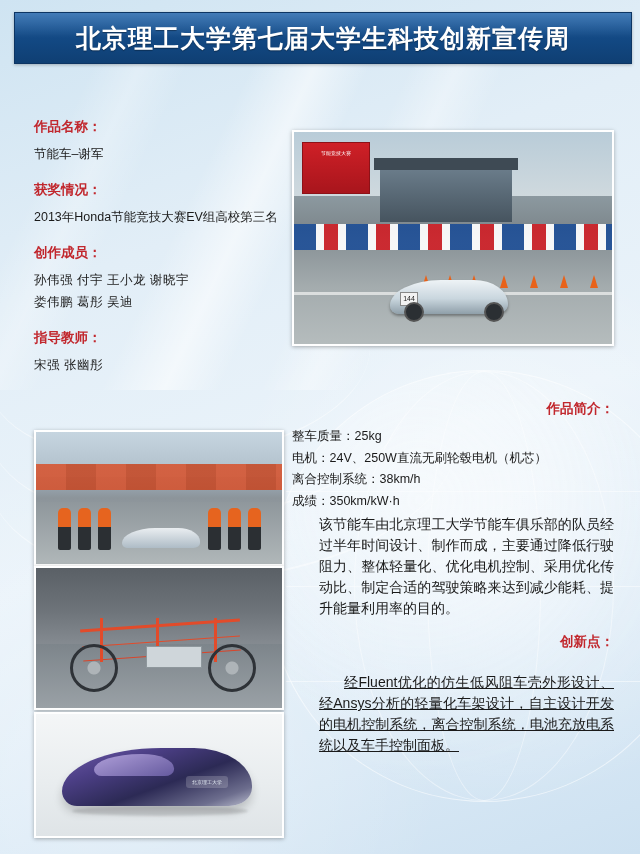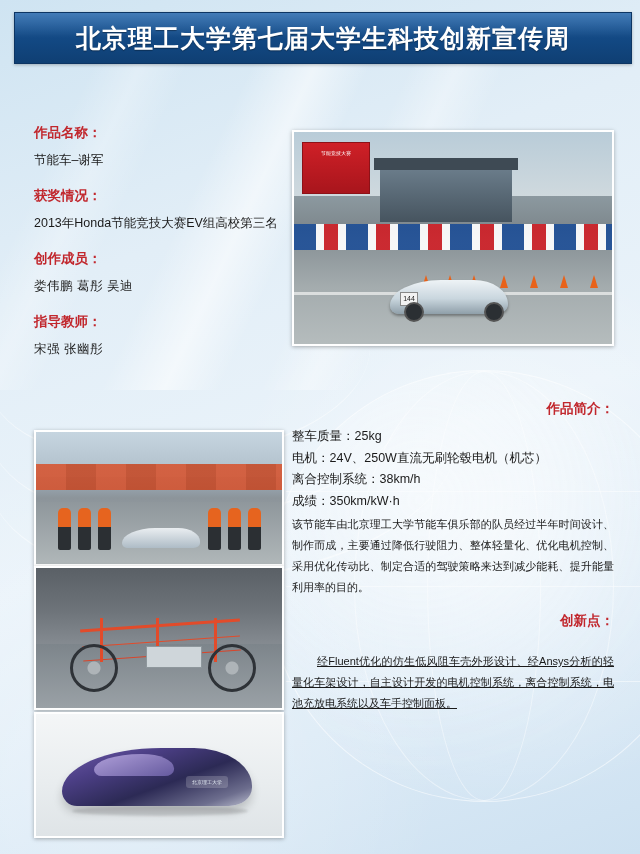--- a/index.html
+++ b/index.html
@@ -107,21 +107,21 @@
     font-weight: bold;
     letter-spacing: 1px;
     white-space: nowrap;
     text-shadow: 0 1px 1px rgba(0,0,0,.35);
   }
 
   
   #left-col {
     position: absolute;
     left: 34px;
-    top: 124px;
+    top: 118px;
     width: 250px;
   }
   .field { margin-bottom: 16px; }
   .field-label {
     color: #c1272d;
     font-size: 13.5px;
     font-weight: bold;
     margin-bottom: 7px;
   }
   .field-value {
@@ -140,23 +140,24 @@
   
   #right-col {
     position: absolute;
     left: 292px;
     top: 400px;
     width: 322px;
   }
   #right-col .field-label { font-size: 13.5px; text-align: right; }
   .para {
     color: #1a1a1a;
-    font-size: 11px;
+    font-size: 14px;
     line-height: 21px;
     text-align: justify;
+    margin-left: 27px;
   }
   .para.indent { text-indent: 25px; text-decoration: underline; }
   .spec-line {
     color: #1a1a1a;
     font-size: 12.5px;
     line-height: 21.5px;
   }
 
   
   .photo {
@@ -320,20 +321,21 @@
       <div class="field-value">节能车–谢军</div>
     </div>
 
     <div class="field">
       <div class="field-label">获奖情况：</div>
       <div class="field-value">2013年Honda节能竞技大赛EV组高校第三名</div>
     </div>
 
     <div class="field">
       <div class="field-label">创作成员：</div>
+      <div class="names-row">孙伟强   付宇   王小龙   谢晓宇</div>
       <div class="names-row">娄伟鹏   葛彤   吴迪</div>
     </div>
 
     <div class="field">
       <div class="field-label">指导教师：</div>
       <div class="names-row">宋强   张幽彤</div>
     </div>
 
   </div>
 

